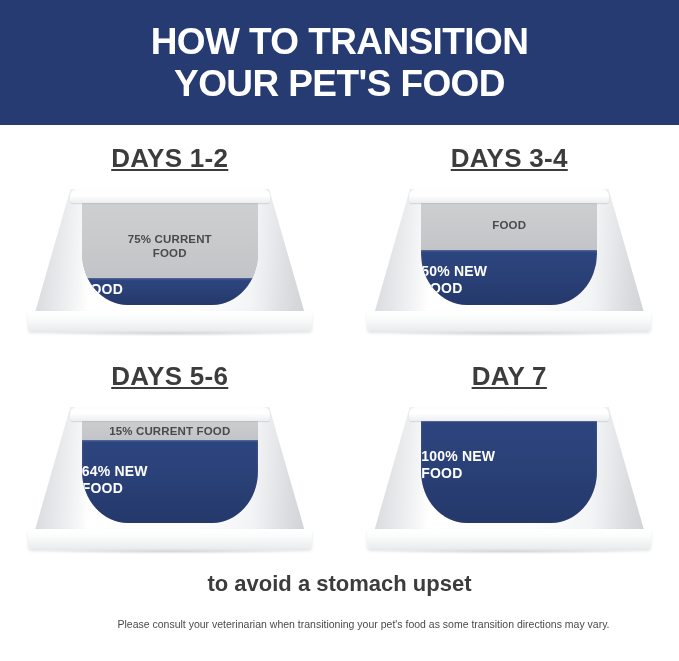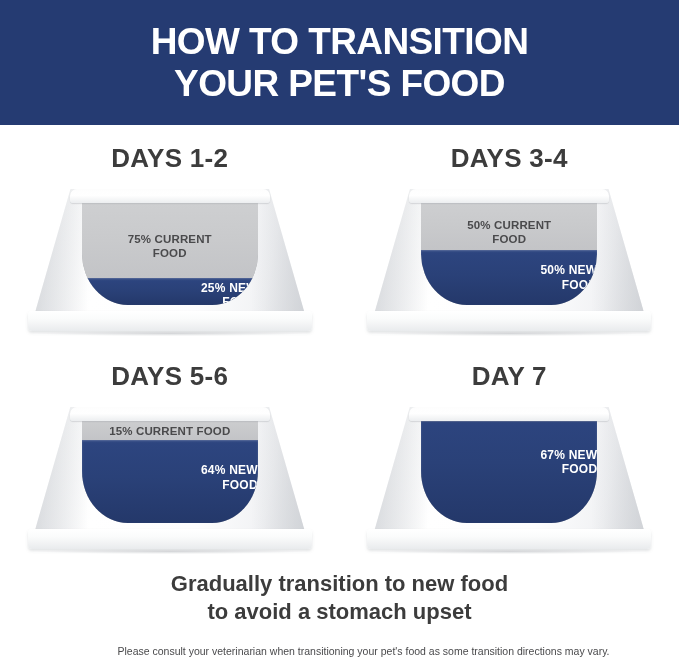--- a/index.html
+++ b/index.html
@@ -62,20 +62,21 @@
   }
 
   .bowl-title {
     font-size: 26px;
     font-weight: 700;
     color: #3C3C3C;
     letter-spacing: 0.3px;
     margin-bottom: 9px;
     text-align: center;
     white-space: nowrap;
+    text-decoration: underline;
   }
 
   
   .bowl {
     position: relative;
     width: 272px;
     height: 152px;
   }
 
   
@@ -172,23 +173,23 @@
     line-height: 1.22;
     letter-spacing: 0.15px;
     z-index: 4;
   }
   .label-current.wide   { font-size: 11.5px; }
 
   .label-new {
     position: absolute;
     left: 0;
     width: 100%;
-    text-align: right;
+    text-align: left;
     color: #ffffff;
-    font-size: 12px;
+    font-size: 14px;
     font-weight: 800;
     line-height: 1.22;
     letter-spacing: 0.2px;
     z-index: 4;
   }
 
   
   .bowl-base {
     position: absolute;
     left: -6px;
@@ -253,38 +254,36 @@
       <div class="bowl">
         <div class="bowl-body"></div>
         <div class="bowl-cavity">
           <div class="fill-current" style="height:75%"></div>
           <div class="fill-new" style="height:25%"></div>
           <div class="label-current" style="top:34%">
             <div>75% CURRENT</div>
             <div>FOOD</div>
           </div>
           <div class="label-new" style="top:78%">
-            <div>25% NEW</div>
             <div>FOOD</div>
           </div>
         </div>
         <div class="bowl-rim"></div>
         <div class="bowl-base"></div>
       </div>
     </div>
 
     <div class="bowl-cell">
       <div class="bowl-title">DAYS 3-4</div>
       <div class="bowl">
         <div class="bowl-body"></div>
         <div class="bowl-cavity">
           <div class="fill-current" style="height:50%"></div>
           <div class="fill-new" style="height:50%"></div>
           <div class="label-current" style="top:21%">
-            <div>50% CURRENT</div>
             <div>FOOD</div>
           </div>
           <div class="label-new" style="top:62%">
             <div>50% NEW</div>
             <div>FOOD</div>
           </div>
         </div>
         <div class="bowl-rim"></div>
         <div class="bowl-base"></div>
       </div>
@@ -312,30 +311,29 @@
     </div>
 
     <div class="bowl-cell">
       <div class="bowl-title">DAY 7</div>
       <div class="bowl">
         <div class="bowl-body"></div>
         <div class="bowl-cavity">
           <div class="fill-current" style="height:0%"></div>
           <div class="fill-new" style="height:100%"></div>
           <div class="label-new" style="top:32%">
-            <div>67% NEW</div>
+            <div>100% NEW</div>
             <div>FOOD</div>
           </div>
         </div>
         <div class="bowl-rim"></div>
         <div class="bowl-base"></div>
       </div>
     </div>
 
   </div>
 
   <div class="footer">
-    <div class="footer-line">Gradually transition to new food</div>
     <div class="footer-line">to avoid a stomach upset</div>
     <div class="footer-disclaimer">Please consult your veterinarian when transitioning your pet's food as some transition directions may vary.</div>
   </div>
 
 </div>
 
 </body></html>

